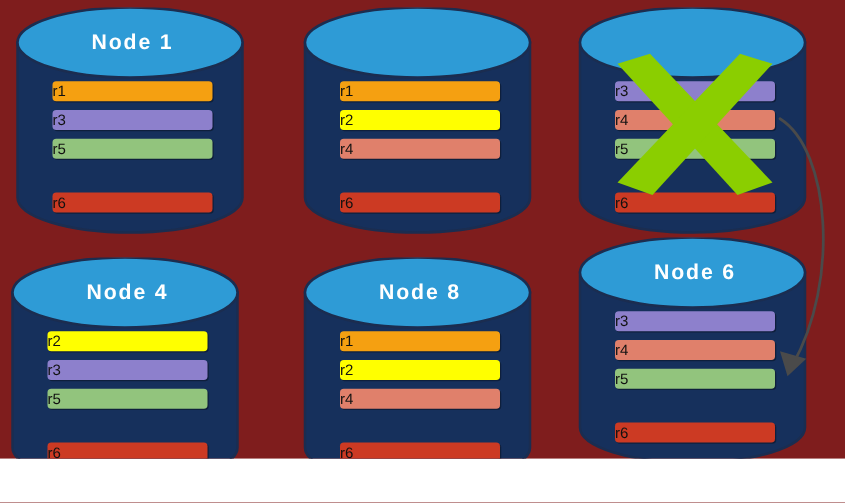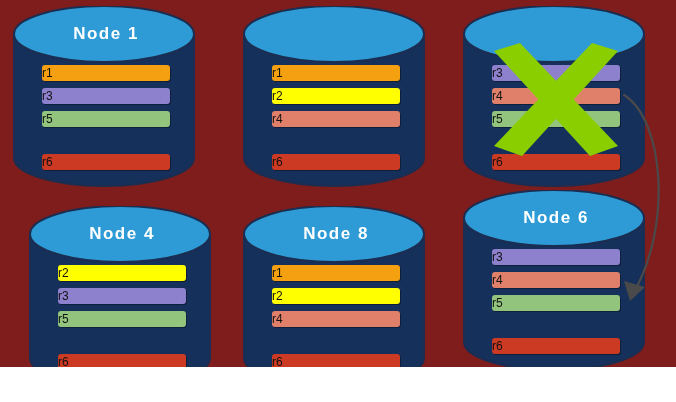--- a/index.html
+++ b/index.html
@@ -127,21 +127,21 @@
           <div class="row i2" style="background: rgb(146, 196, 125);">r5</div>
           <div class="row i3" style="background: rgb(204, 58, 35);">r6</div>
         </div>
         <svg class="xmark" viewBox="0 0 196 188">
           <g fill="#8BCE00">
             <polygon points="36,45 62,37 160,140 132,150"></polygon>
             <polygon points="160,45 134,37 36,140 64,150"></polygon>
           </g>
         </svg>
       </div>
-      <div class="node" style="left: 24px; top: 206px;">
+      <div class="node" style="left: 4px; top: 206px;">
         <svg class="cyl" viewBox="0 0 196 188">
           <path d="M 6 28 L 6 152 A 90 28 0 0 0 186 152 L 186 28 Z" fill="#16305C" stroke="#1B2D50" stroke-width="2"></path>
           <ellipse cx="96" cy="28" rx="90" ry="28" fill="#2E9BD6" stroke="#1B2D50" stroke-width="2"></ellipse>
         </svg>
         <div class="node-label">Node 4</div>
         <div class="rows">
           <div class="row i0" style="background: rgb(255, 255, 0);">r2</div>
           <div class="row i1" style="background: rgb(141, 128, 204);">r3</div>
           <div class="row i2" style="background: rgb(146, 196, 125);">r5</div>
           <div class="row i3" style="background: rgb(204, 58, 35);">r6</div>

